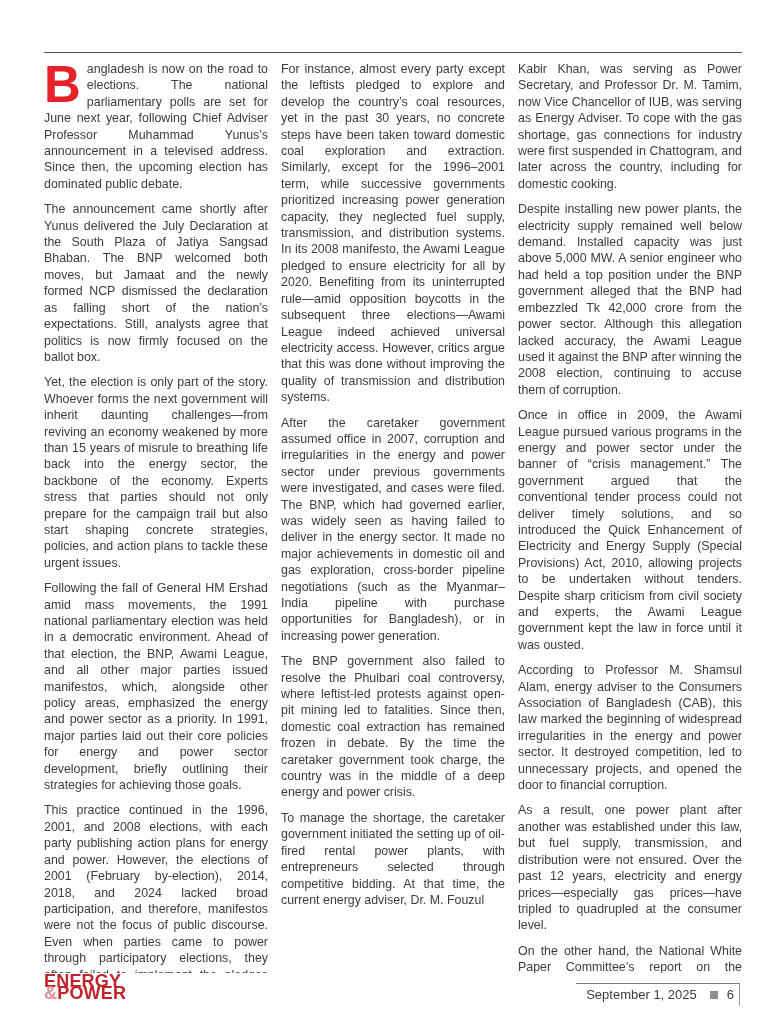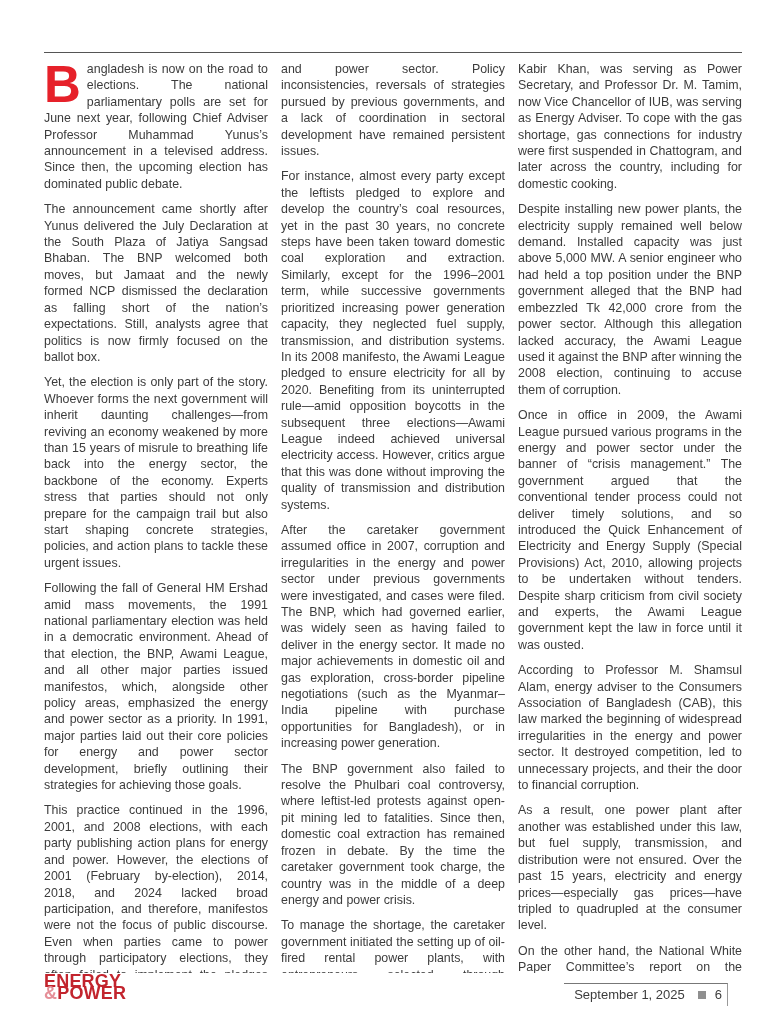--- a/index.html
+++ b/index.html
@@ -51,21 +51,21 @@
     position:absolute; left:0; top:2px;
     font-weight:bold;
     font-size:18px;
     line-height:11.5px;
     letter-spacing:0.2px;
     color:#c2242d;
   }
   .logo .amp { color:#e58f98; }
 
   .footer-right {
-    position:absolute; right:14px; top:9px;
+    position:absolute; right:2px; top:9px;
     border-top:1px solid #777777;
     border-right:1px solid #999999;
     padding:3px 5px 4px 10px;
     font-size:13px;
     color:#3c3c3c;
     white-space:nowrap;
     display:flex; align-items:center;
   }
   .footer-right .sq {
     display:inline-block;
@@ -85,33 +85,32 @@
 
     <div class="col">
       <p class="para"><span class="dropcap">B</span><span>angladesh is now on the road to elections. The national parliamentary polls are set for June next year, following Chief Adviser Professor Muhammad Yunus’s announcement in a televised address. Since then, the upcoming election has dominated public debate.</span></p>
       <p class="para">The announcement came shortly after Yunus delivered the July Declaration at the South Plaza of Jatiya Sangsad Bhaban. The BNP welcomed both moves, but Jamaat and the newly formed NCP dismissed the declaration as falling short of the nation’s expectations. Still, analysts agree that politics is now firmly focused on the ballot box.</p>
       <p class="para">Yet, the election is only part of the story. Whoever forms the next government will inherit daunting challenges—from reviving an economy weakened by more than 15 years of misrule to breathing life back into the energy sector, the backbone of the economy. Experts stress that parties should not only prepare for the campaign trail but also start shaping concrete strategies, policies, and action plans to tackle these urgent issues.</p>
       <p class="para">Following the fall of General HM Ershad amid mass movements, the 1991 national parliamentary election was held in a democratic environment. Ahead of that election, the BNP, Awami League, and all other major parties issued manifestos, which, alongside other policy areas, emphasized the energy and power sector as a priority. In 1991, major parties laid out their core policies for energy and power sector development, briefly outlining their strategies for achieving those goals.</p>
       <p class="para">This practice continued in the 1996, 2001, and 2008 elections, with each party publishing action plans for energy and power. However, the elections of 2001 (February by-election), 2014, 2018, and 2024 lacked broad participation, and therefore, manifestos were not the focus of public discourse. Even when parties came to power through participatory elections, they often failed to implement the pledges made in their manifestos for the energy</p>
     </div>
 
     <div class="col">
-      <p class="para">and power sector. Policy inconsistencies, reversals of strategies pursued by previous governments, and a lack of coordination in sectoral development have remained persistent issues.</p>
       <p class="para">For instance, almost every party except the leftists pledged to explore and develop the country’s coal resources, yet in the past 30 years, no concrete steps have been taken toward domestic coal exploration and extraction. Similarly, except for the 1996–2001 term, while successive governments prioritized increasing power generation capacity, they neglected fuel supply, transmission, and distribution systems. In its 2008 manifesto, the Awami League pledged to ensure electricity for all by 2020. Benefiting from its uninterrupted rule—amid opposition boycotts in the subsequent three elections—Awami League indeed achieved universal electricity access. However, critics argue that this was done without improving the quality of transmission and distribution systems.</p>
       <p class="para">After the caretaker government assumed office in 2007, corruption and irregularities in the energy and power sector under previous governments were investigated, and cases were filed. The BNP, which had governed earlier, was widely seen as having failed to deliver in the energy sector. It made no major achievements in domestic oil and gas exploration, cross-border pipeline negotiations (such as the Myanmar–India pipeline with purchase opportunities for Bangladesh), or in increasing power generation.</p>
       <p class="para">The BNP government also failed to resolve the Phulbari coal controversy, where leftist-led protests against open-pit mining led to fatalities. Since then, domestic coal extraction has remained frozen in debate. By the time the caretaker government took charge, the country was in the middle of a deep energy and power crisis.</p>
       <p class="para">To manage the shortage, the caretaker government initiated the setting up of oil-fired rental power plants, with entrepreneurs selected through competitive bidding. At that time, the current energy adviser, Dr. M. Fouzul</p>
     </div>
 
     <div class="col">
       <p class="para">Kabir Khan, was serving as Power Secretary, and Professor Dr. M. Tamim, now Vice Chancellor of IUB, was serving as Energy Adviser. To cope with the gas shortage, gas connections for industry were first suspended in Chattogram, and later across the country, including for domestic cooking.</p>
       <p class="para">Despite installing new power plants, the electricity supply remained well below demand. Installed capacity was just above 5,000 MW. A senior engineer who had held a top position under the BNP government alleged that the BNP had embezzled Tk 42,000 crore from the power sector. Although this allegation lacked accuracy, the Awami League used it against the BNP after winning the 2008 election, continuing to accuse them of corruption.</p>
       <p class="para">Once in office in 2009, the Awami League pursued various programs in the energy and power sector under the banner of “crisis management.” The government argued that the conventional tender process could not deliver timely solutions, and so introduced the Quick Enhancement of Electricity and Energy Supply (Special Provisions) Act, 2010, allowing projects to be undertaken without tenders. Despite sharp criticism from civil society and experts, the Awami League government kept the law in force until it was ousted.</p>
-      <p class="para">According to Professor M. Shamsul Alam, energy adviser to the Consumers Association of Bangladesh (CAB), this law marked the beginning of widespread irregularities in the energy and power sector. It destroyed competition, led to unnecessary projects, and their the door to financial corruption.</p>
-      <p class="para">As a result, one power plant after another was established under this law, but fuel supply, transmission, and distribution were not ensured. Over the past 15 years, electricity and energy prices—especially gas prices—have tripled to quadrupled at the consumer level.</p>
+      <p class="para">According to Professor M. Shamsul Alam, energy adviser to the Consumers Association of Bangladesh (CAB), this law marked the beginning of widespread irregularities in the energy and power sector. It destroyed competition, led to unnecessary projects, and opened the door to financial corruption.</p>
+      <p class="para">As a result, one power plant after another was established under this law, but fuel supply, transmission, and distribution were not ensured. Over the past 12 years, electricity and energy prices—especially gas prices—have tripled to quadrupled at the consumer level.</p>
       <p class="para">On the other hand, the National White Paper Committee’s report on the country’s power and energy sector</p>
     </div>
 
   </div>
 
   <div class="footer">
     <div class="logo">
       <span>ENERGY</span><br>
       <span class="amp">&amp;</span><span>POWER</span>
     </div>

